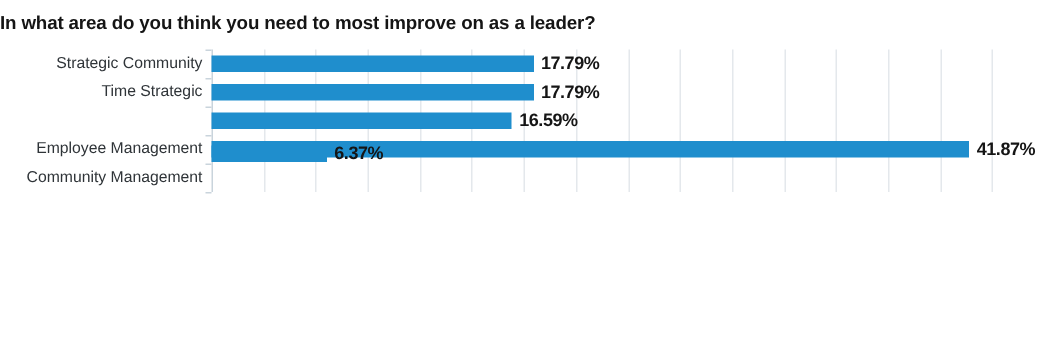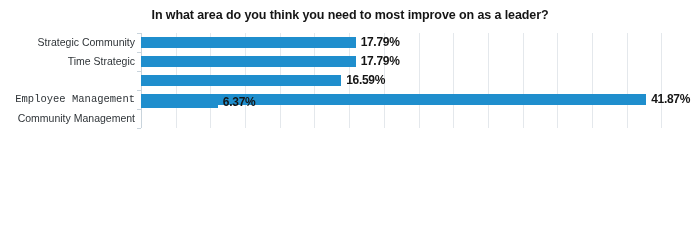--- a/index.html
+++ b/index.html
@@ -17,21 +17,20 @@
     position: relative;
     width: 700px;
     height: 145px;
     background: #ffffff;
   }
   #chart-title {
     position: absolute;
     top: 8px;
     left: 0;
     width: 700px;
-    text-align: center;
     font-size: 12.5px;
     font-weight: bold;
     color: #151515;
     letter-spacing: -0.1px;
     white-space: nowrap;
   }
   
   #plot-area {
     position: absolute;
     left: 141px;
@@ -126,21 +125,21 @@
       <div class="tick-mark" style="top: 90px; background: rgb(201, 212, 220);"></div>
       <div class="tick-mark" style="top: 109px; background: rgb(201, 212, 220);"></div>
       <div class="tick-mark" style="top: 128px; background: rgb(201, 212, 220);"></div>
     </div>
 
   <div id="category-axis" style="background: rgb(201, 212, 220);"></div>
 
   <div id="category-labels">
       <div class="cat-label-row" style="top: 0px; height: 19px; line-height: 19px; color: rgb(47, 52, 56);">Strategic Community</div>
       <div class="cat-label-row" style="top: 19px; height: 19px; line-height: 19px; color: rgb(47, 52, 56);">Time Strategic</div>
-      <div class="cat-label-row" style="top: 57px; height: 19px; line-height: 19px; color: rgb(47, 52, 56); font-family: Liberation Mono, monospace;">Employee Management</div>
+      <div class="cat-label-row" style="top: 57px; height: 19px; line-height: 19px; color: rgb(47, 52, 56);">Employee Management</div>
       <div class="cat-label-row" style="top: 76px; height: 19px; line-height: 19px; color: rgb(47, 52, 56);">Community Management</div>
     </div>
 
   <div id="plot-area">
     <div id="gridlines">
         <div class="gridline" style="left: 35px; background: rgb(228, 232, 236);"></div>
         <div class="gridline" style="left: 69px; background: rgb(228, 232, 236);"></div>
         <div class="gridline" style="left: 104px; background: rgb(228, 232, 236);"></div>
         <div class="gridline" style="left: 139px; background: rgb(228, 232, 236);"></div>
         <div class="gridline" style="left: 173px; background: rgb(228, 232, 236);"></div>

